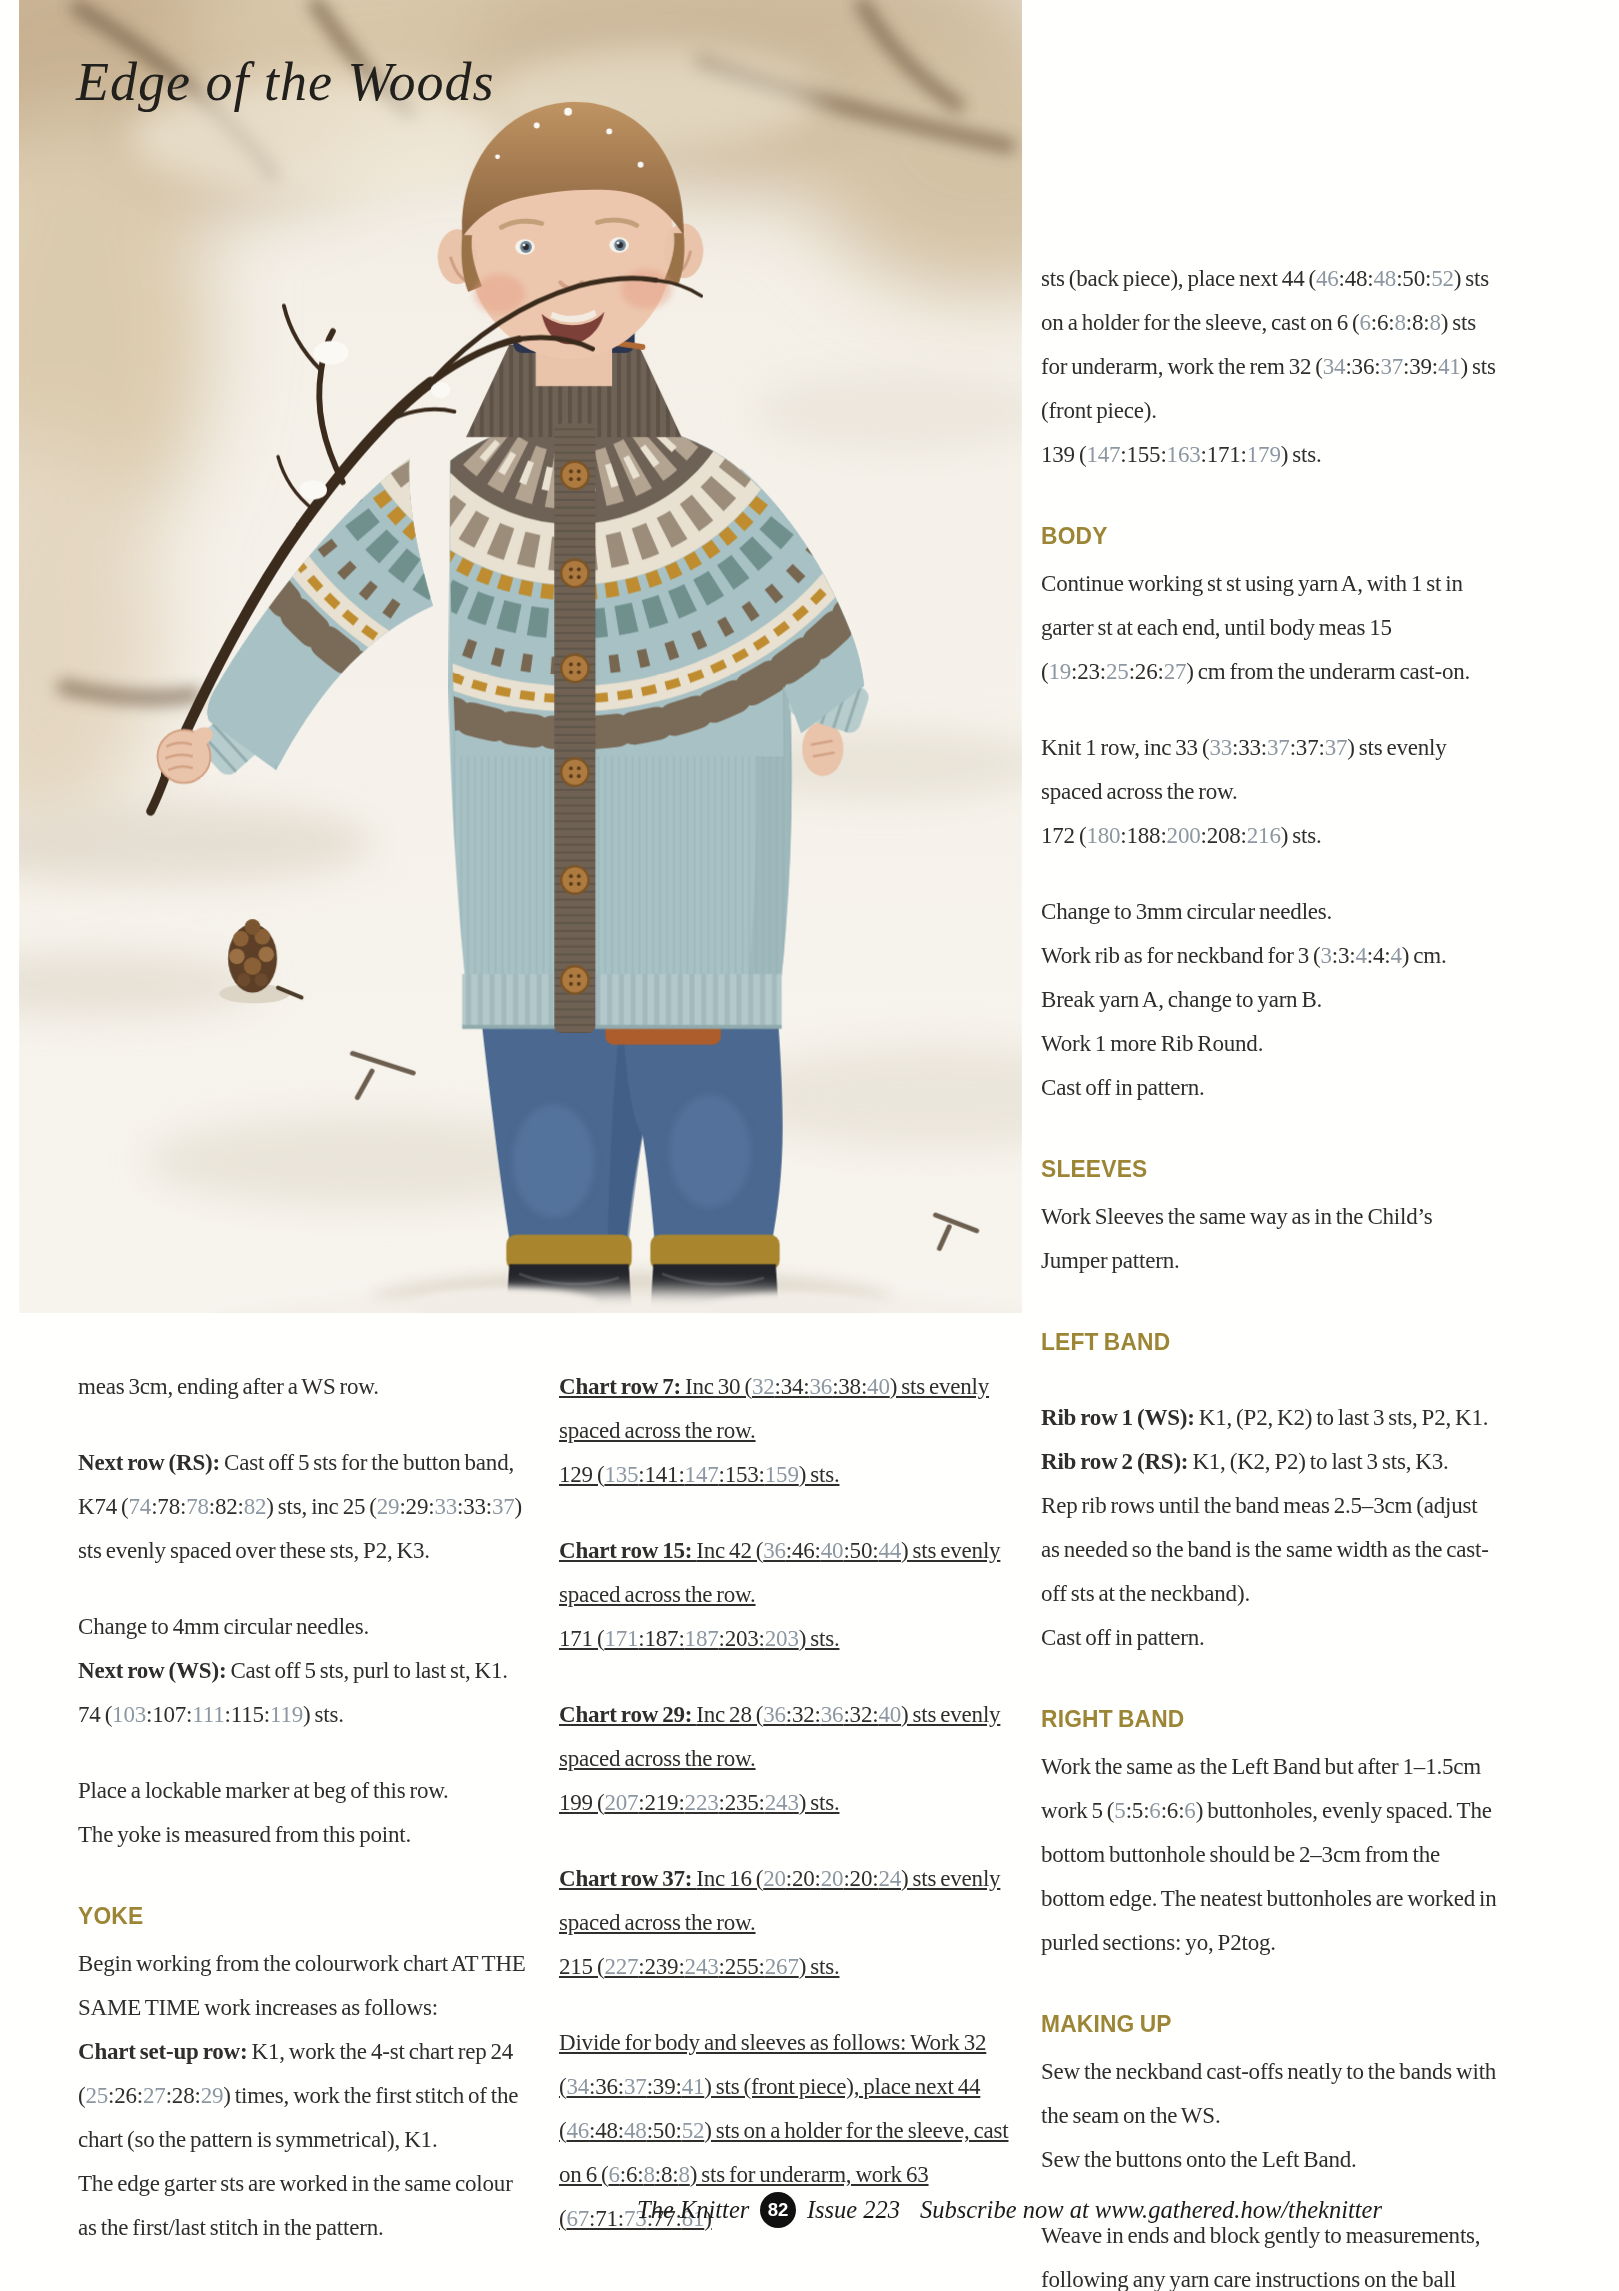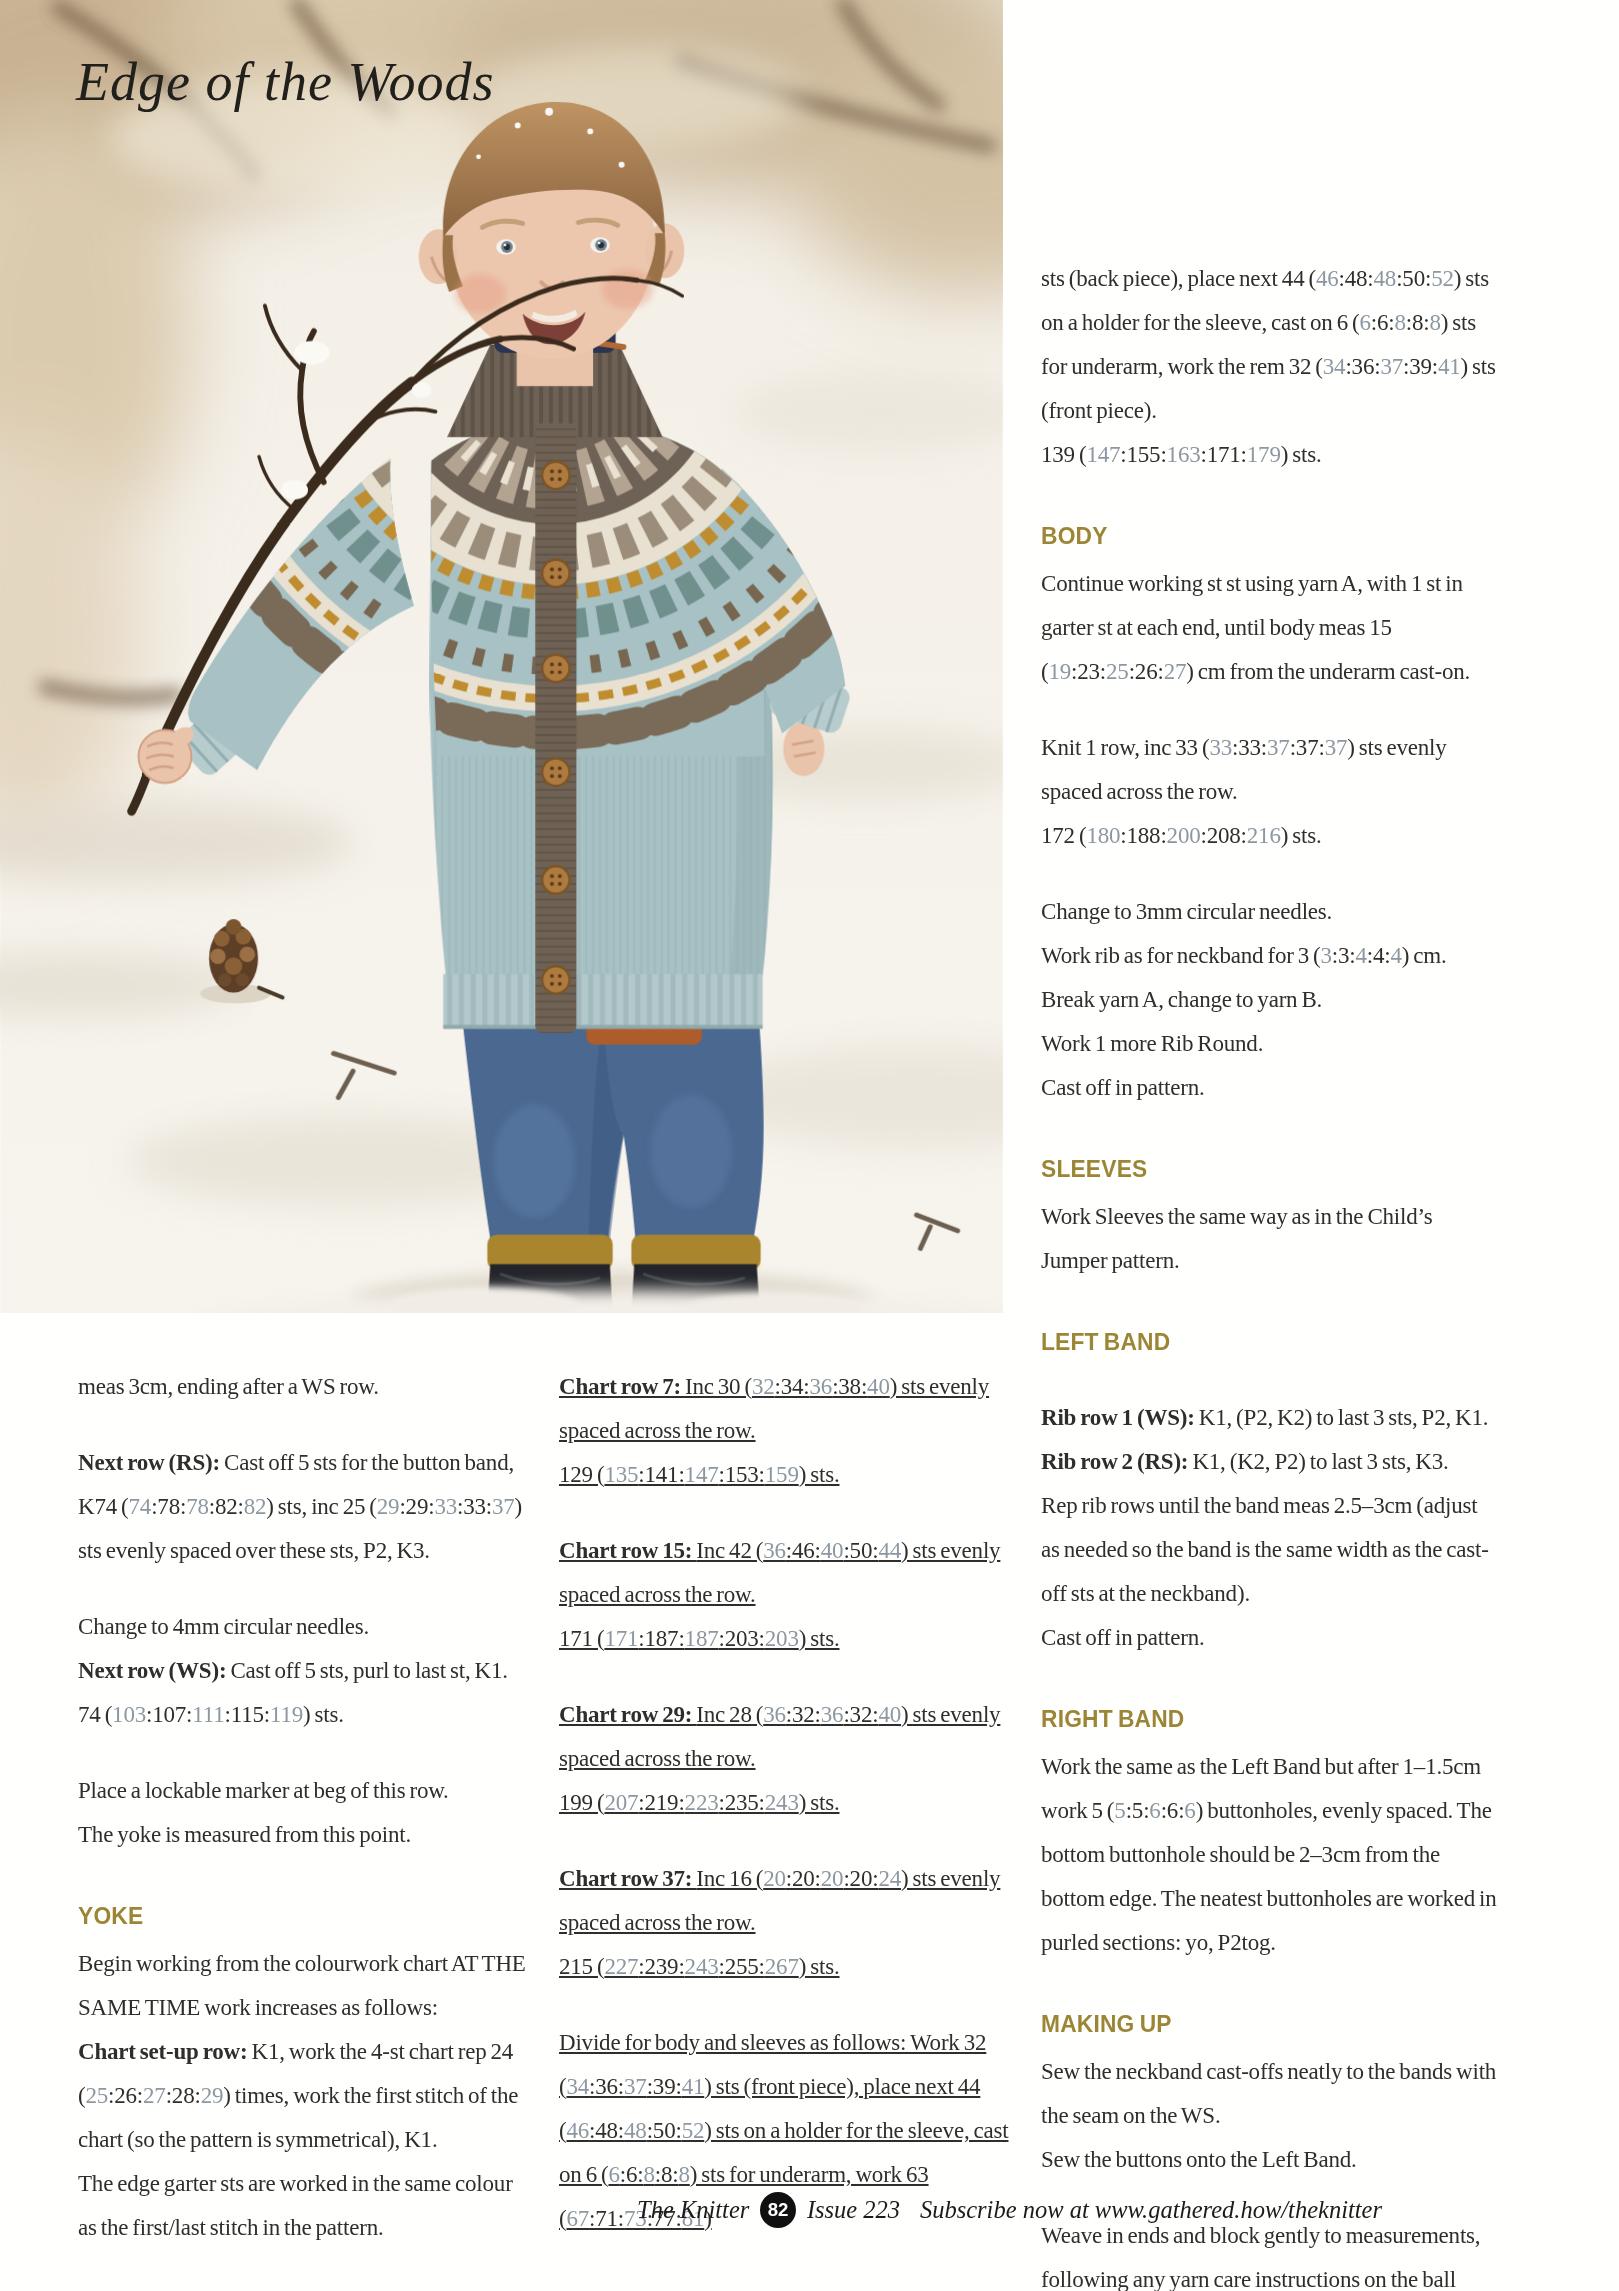--- a/index.html
+++ b/index.html
@@ -1,19 +1,19 @@
 <!DOCTYPE html>
 <html><head>
 <meta charset="utf-8">
 <style>
   html,body{margin:0;padding:0;background:#ffffff;}
   #page{position:relative;width:1619px;height:2292px;background:#fffffe;overflow:hidden;
         font-family:"Liberation Serif",serif;color:#2f2e2c;}
   
-  .photo-wrap{position:absolute;left:0;top:0;width:1003px;height:1313px;overflow:hidden;}
+  .photo-wrap{position:absolute;left:0;top:0;width:1003px;height:1313px;overflow:hidden;padding-left:19px;}
   .photo-wrap svg{display:block;}
   .title-overlay{position:absolute;left:76px;top:51px;font-style:italic;font-size:54px;
         letter-spacing:1px;color:#21201c;white-space:nowrap;}
   
   .col{position:absolute;font-size:23px;line-height:44px;letter-spacing:-0.2px;word-spacing:-1.5px;}
   .col-left{left:78px;top:1365px;width:453px;}
   .col-mid{left:559px;top:1365px;width:459px;text-decoration:underline;}
   .col-right{left:1041px;top:257px;width:459px;}
   .para{margin:0;}
   .para.sp{margin-top:32px;}

